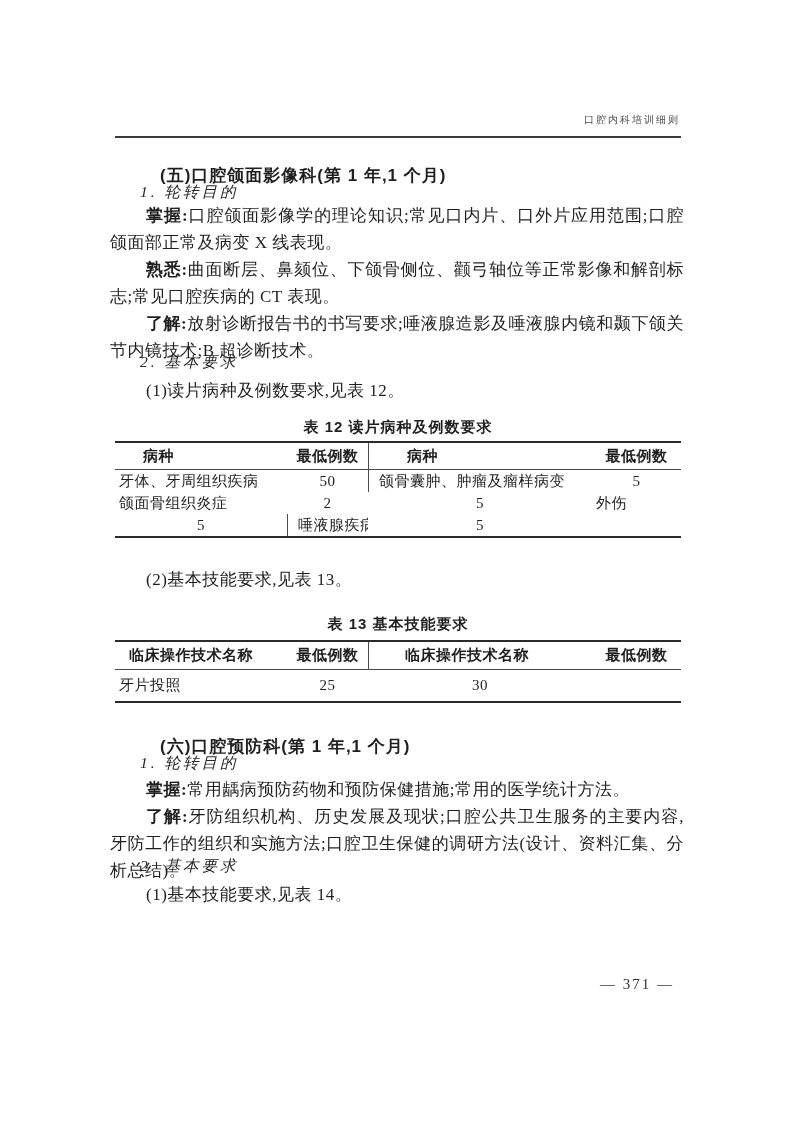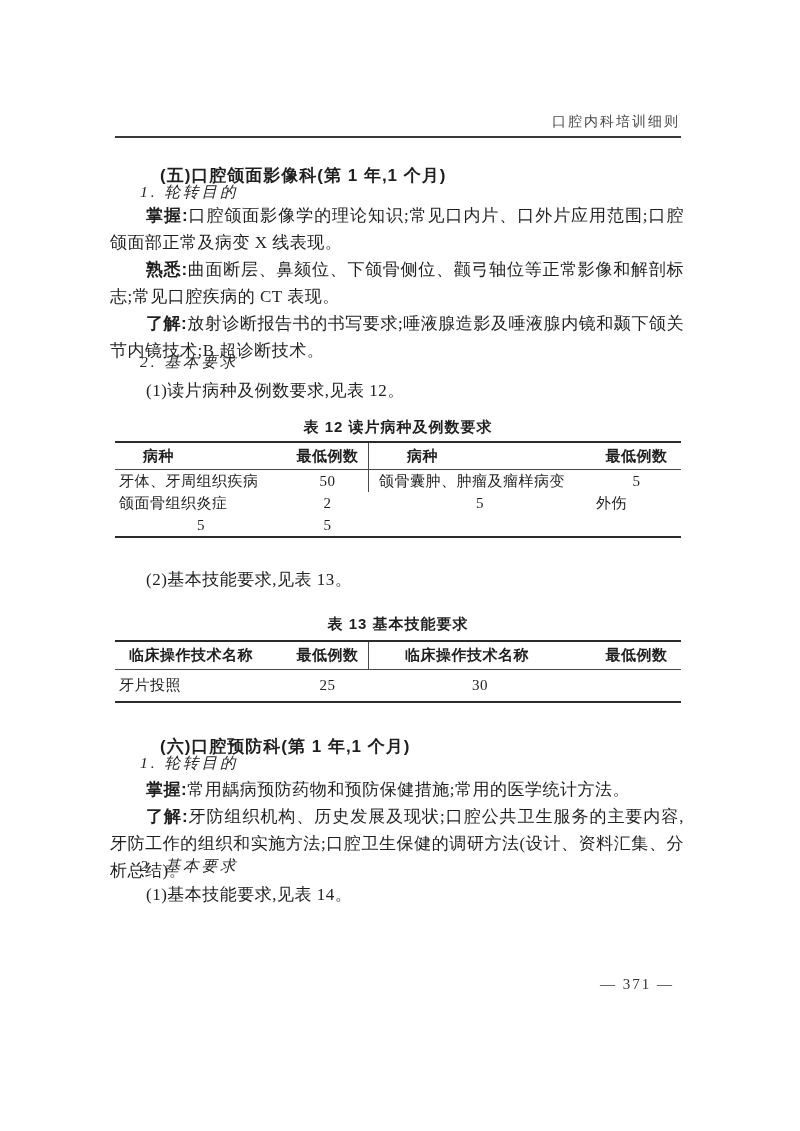--- a/index.html
+++ b/index.html
@@ -8,41 +8,41 @@
     background:#ffffff;
     font-family:"Liberation Serif","DejaVu Serif",serif;
     color:#1f1f1f;
     position:relative;
     overflow:hidden;
   }
   .abs{position:absolute;}
   .running-header{
     top:113px;right:120px;
     font-family:Liberation Sans, sans-serif;
-    font-size:14px;color:#4a4a4a;letter-spacing:2px;
+    font-size:10px;color:#4a4a4a;letter-spacing:2px;
   }
   .header-rule{
     top:136px;left:115px;width:566px;height:2px;background:#3a3a3a;
   }
   .sec-heading{
     left:110px;width:572px;text-indent:40px;
     font-family:"Liberation Sans","DejaVu Sans",sans-serif;
     font-weight:700;font-size:17px;letter-spacing:1px;margin:10px;
   }
   .kai-title{
     left:110px;width:572px;text-indent:30px;
     font-style:italic;font-size:15.5px;letter-spacing:3px;color:#262626;
   }
   .para{
     left:110px;width:574px;
     font-size:17px;line-height:27px;letter-spacing:0.5px;
     text-indent:36px;text-align:justify;margin:0;
   }
   .para .lead{
-    font-family:Liberation Sans, sans-serif;
+    font-family:Liberation Serif, serif;
     font-weight:700;
   }
   .tbl-caption{
     left:115px;width:566px;text-align:center;
     font-family:"Liberation Sans","DejaVu Sans",sans-serif;
     font-weight:700;font-size:15px;letter-spacing:1px;
   }
   .tbl{
     left:115px;width:566px;
     border-top:2px solid #2b2b2b;border-bottom:2px solid #2b2b2b;
@@ -106,20 +106,21 @@
       <div class="cell td num">50</div>
       <div class="cell td name-r split">颌骨囊肿、肿瘤及瘤样病变</div>
       <div class="cell td num">5</div>
 
       <div class="cell td name-l">颌面骨组织炎症</div>
       <div class="cell td num">2</div>
       <div class="cell td num">5</div>
 
       <div class="cell td name-l">外伤</div>
       <div class="cell td num">5</div>
+      <div class="cell td name-r split">唾液腺疾病</div>
       <div class="cell td num">5</div>
     </div>
   </div>
 
   <p class="abs para" style="top:566px;">(2)基本技能要求,见表 13。</p>
 
   <div class="abs tbl-caption" style="top:615px;">表 13  基本技能要求</div>
   <div class="abs tbl t13" style="top:640px;">
     <div class="tbl-grid">
       <div class="cell th name-l">临床操作技术名称</div>

